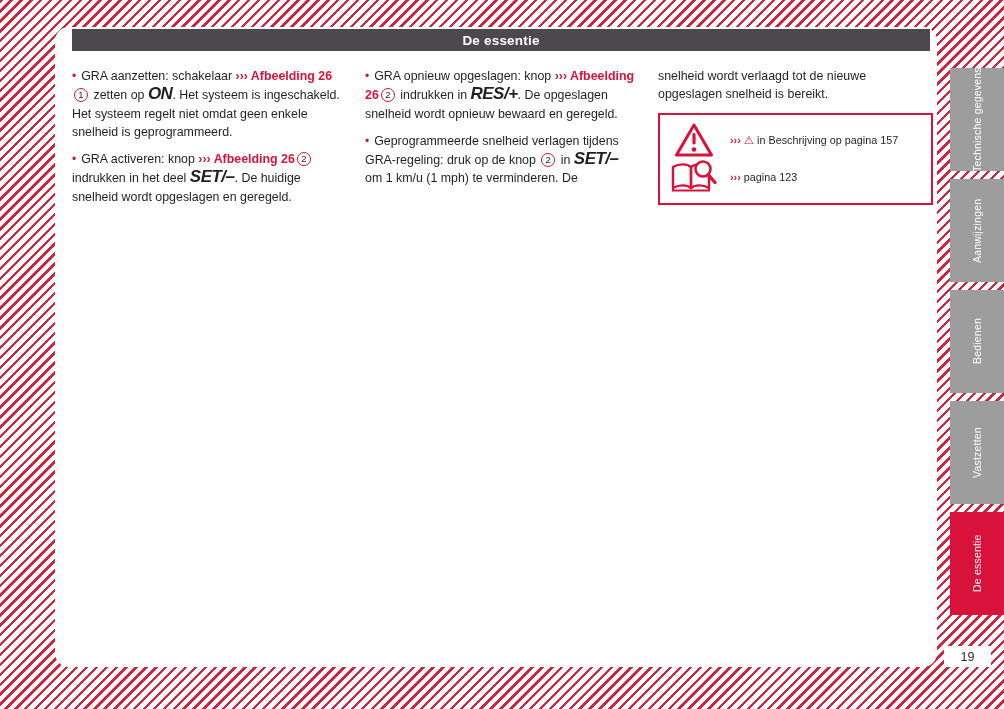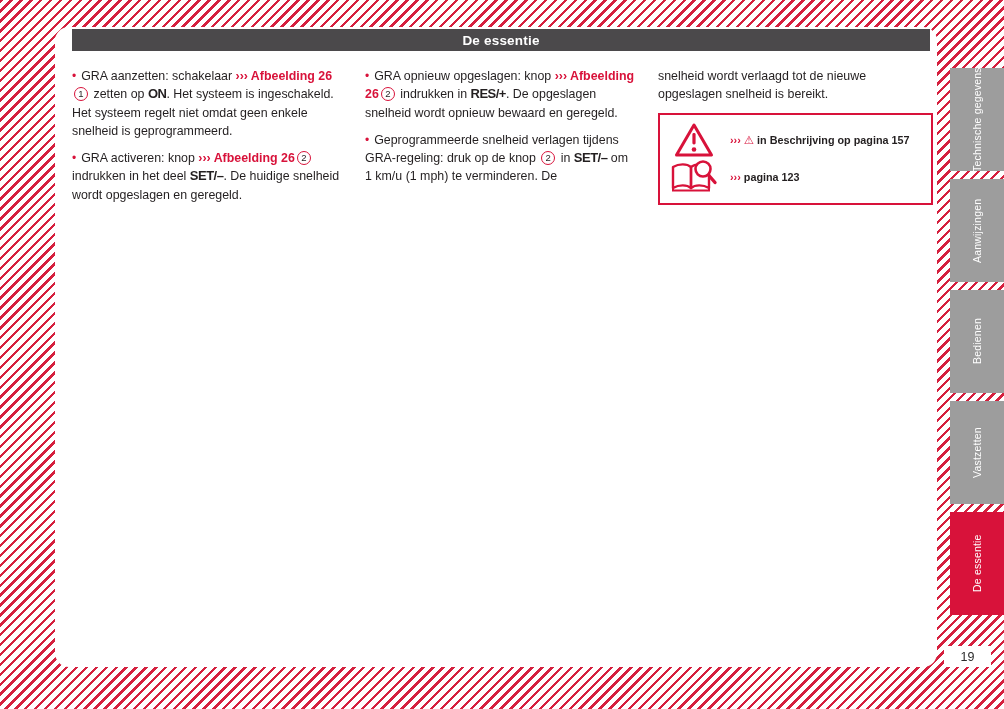--- a/index.html
+++ b/index.html
@@ -28,22 +28,22 @@
   }
   .col{
     position:absolute; top:40px; width:273px;
     font-size:12.4px; line-height:18.3px; color:var(--text);
   }
   .col-1{left:17px;} .col-2{left:310px;} .col-3{left:603px;}
   .para{margin-bottom:9px;}
   .bullet{color:var(--accent); margin-right:5px; font-size:12px;}
   .seg-plain{color:var(--text);}
   .seg-red{color:var(--accent); font-weight:bold;}
-  .seg-btn{color:var(--text); font-weight:bold; letter-spacing:-0.5px; font-size:13px;}
-  .seg-bold{color:var(--text); font-weight:bold;}
+  .seg-btn{color:var(--text); font-weight:bold; letter-spacing:-0.5px; font-size:17px;font-style:italic;}
+  .seg-bold{color:var(--text); font-weight:normal;}
   .seg-warn{color:var(--accent); font-size:11.5px;}
   .circle{
     display:inline-block; width:14px; height:14px; line-height:12.5px;
     border:1.2px solid var(--accent); border-radius:50%;
     text-align:center; font-size:9.5px; color:var(--text);
     background:#fff; margin:0 2px; position:relative; top:-1px;
   }
   .infobox{
     margin-top:9px; border:2.5px solid var(--accent);
     padding:7px 6px; width:275px;

